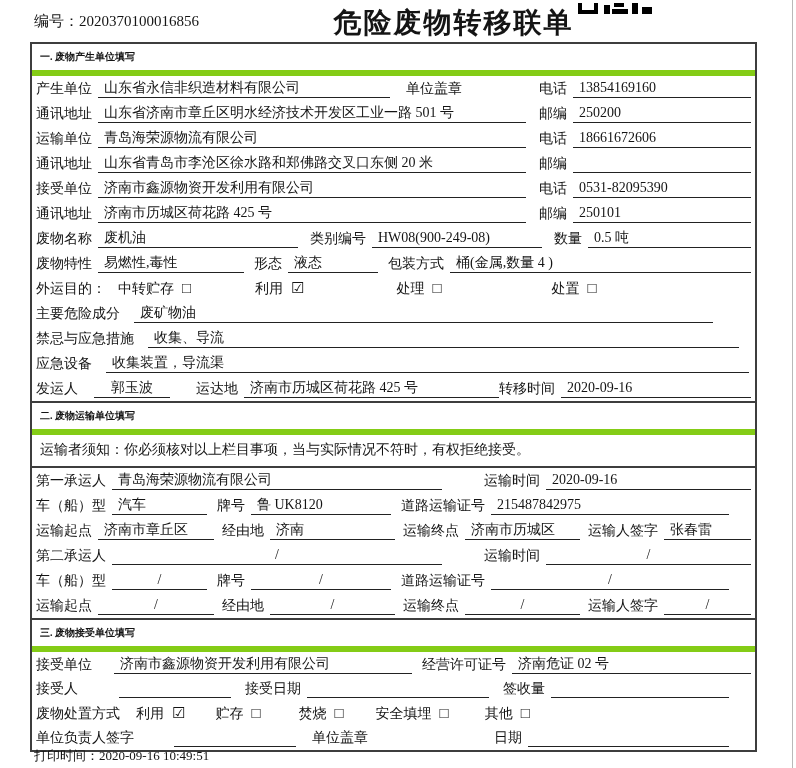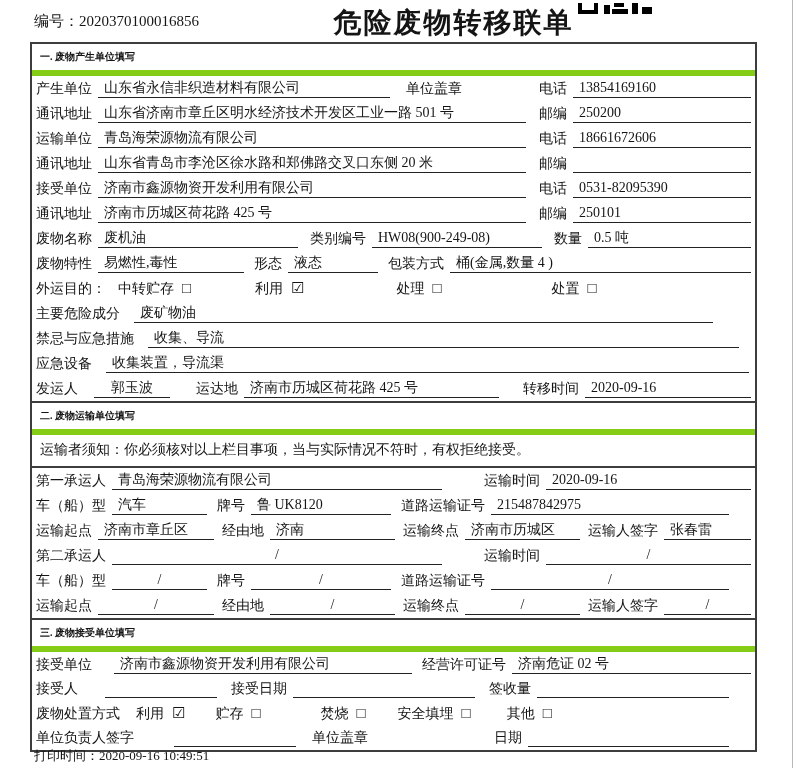--- a/index.html
+++ b/index.html
@@ -161,21 +161,21 @@
     <div class="row">
       <span class="lbl" style="margin-right:14px">应急设备</span>
       <span class="uv grow" style="margin-right:2px">收集装置，导流渠</span>
     </div>
 
     <div class="row">
       <span class="lbl" style="margin-right:16px">发运人</span>
       <span class="uv ctr" style="width:76px">郭玉波</span>
       <span class="lbl" style="margin-left:26px">运达地</span>
       <span class="uv" style="width:255px">济南市历城区荷花路 425 号</span>
-      <span class="lbl" style="margin-left:24px">转移时间</span>
+      <span class="lbl" style="margin-left:0">转移时间</span>
       <span class="uv grow">2020-09-16</span>
     </div>
 
     <div class="sec sec-mid">二. 废物运输单位填写</div>
     <div class="notice">运输者须知：你必须核对以上栏目事项，当与实际情况不符时，有权拒绝接受。</div>
 
     <div class="row">
       <span class="lbl">第一承运人</span>
       <span class="uv" style="width:330px">青岛海荣源物流有限公司</span>
       <span class="grow"></span>
@@ -234,32 +234,32 @@
     <div class="sec sec-mid">三. 废物接受单位填写</div>
 
     <div class="row">
       <span class="lbl" style="margin-right:22px">接受单位</span>
       <span class="uv" style="width:298px">济南市鑫源物资开发利用有限公司</span>
       <span class="lbl" style="margin-left:10px">经营许可证号</span>
       <span class="uv grow">济南危证 02 号</span>
     </div>
 
     <div class="row">
-      <span class="lbl" style="margin-right:27px">接受人</span>
+      <span class="lbl" style="margin-right:41px">接受人</span>
       <span class="uv" style="width:112px"></span>
       <span class="lbl" style="margin-left:14px">接受日期</span>
       <span class="uv" style="width:182px"></span>
       <span class="lbl" style="margin-left:14px">签收量</span>
       <span class="uv grow" style="margin-right:22px"></span>
     </div>
 
     <div class="row">
       <span class="lbl" style="margin-right:16px">废物处置方式</span>
       <span class="opt" style="margin-right:30px"><span>利用</span><span class="cb">☑</span></span>
-      <span class="opt" style="margin-right:60px"><span>贮存</span><span class="cb">□</span></span>
+      <span class="opt" style="margin-right:38px"><span>贮存</span><span class="cb">□</span></span>
       <span class="opt" style="margin-right:32px"><span>焚烧</span><span class="cb">□</span></span>
       <span class="opt" style="margin-right:36px"><span>安全填埋</span><span class="cb">□</span></span>
       <span class="opt"><span>其他</span><span class="cb">□</span></span>
     </div>
 
     <div class="row">
       <span class="lbl" style="margin-right:40px">单位负责人签字</span>
       <span class="uv" style="width:122px"></span>
       <span class="lbl" style="margin-left:16px">单位盖章</span>
       <span class="lbl" style="margin-left:120px">日期</span>

